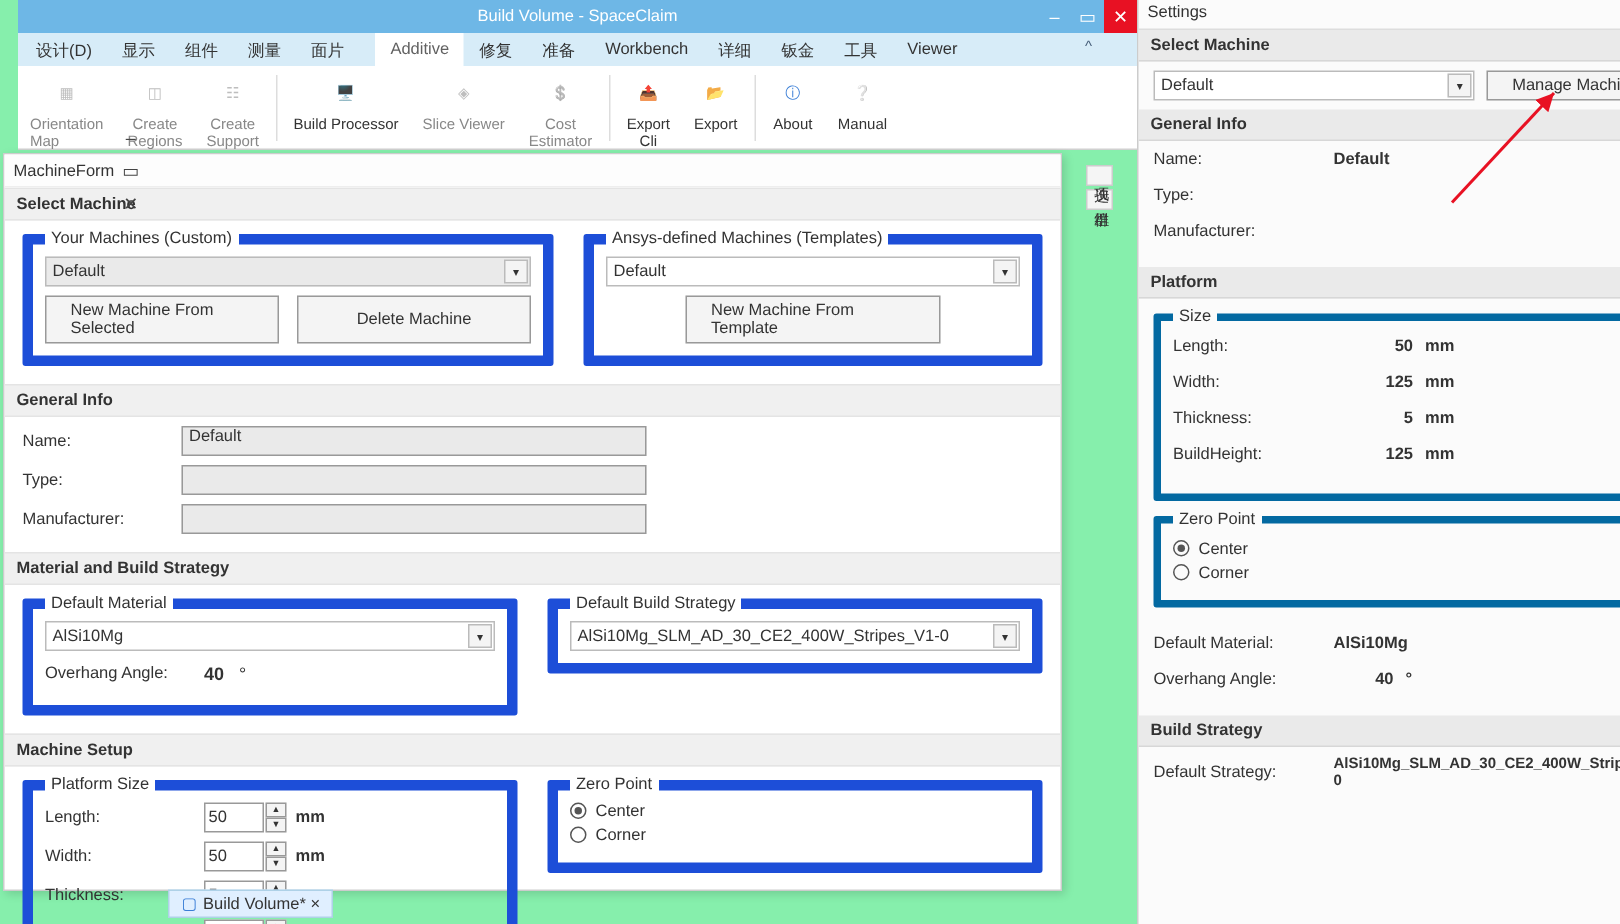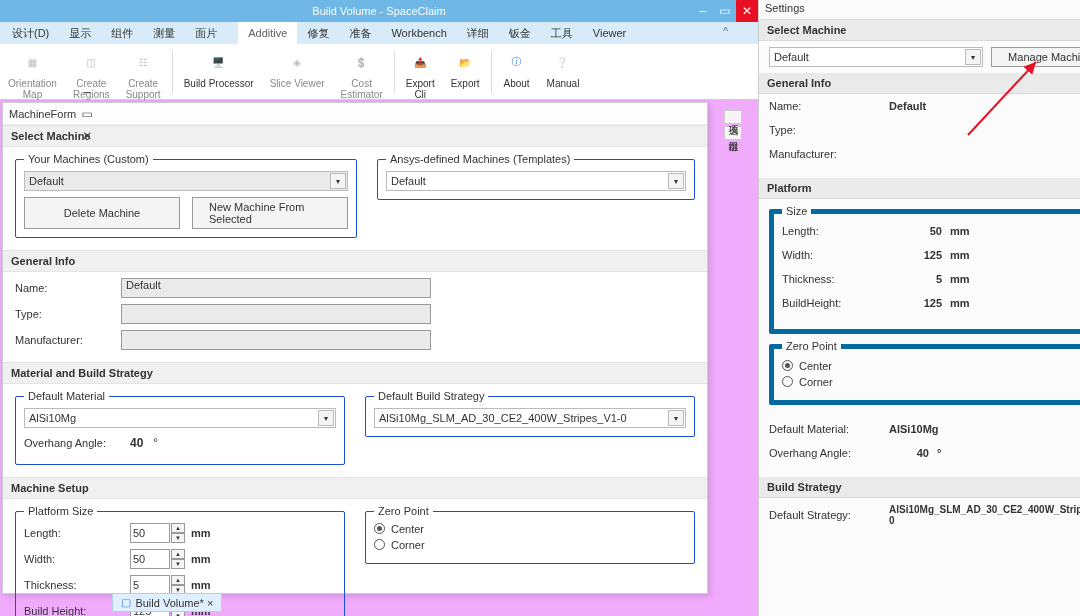--- a/index.html
+++ b/index.html
@@ -1,17 +1,17 @@
 <!DOCTYPE html>
 <html><head>
 <meta charset="utf-8">
 <style>
   * { box-sizing: border-box; font-family: "Segoe UI", Tahoma, sans-serif; }
   body { margin:0; width:1080px; height:616px; background:#f9f9f9; overflow:hidden; font-size:12px; color:#333; position:relative; }
-  .left-app { position:absolute; left:0; top:0; width:758px; height:616px; background:#f0abfc; }
+  .left-app { position:absolute; left:0; top:0; width:758px; height:616px; background:#86efac;padding-left:12px; }
   .titlebar { height:22px; background:#6eb7e6; display:flex; align-items:center; position:relative; }
   .titlebar .title { position:absolute; left:50%; transform:translateX(-50%); color:#fff; font-size:11px; }
   .titlebar .wincontrols { position:absolute; right:0; top:0; display:flex; }
   .winbtn { width:22px; height:22px; display:flex; align-items:center; justify-content:center; color:#fff; font-size:12px; }
   .winbtn.close { background:#e81123; color:#fff; }
   .menubar { height:22px; background:#d7ecf8; display:flex; align-items:center; padding-left:2px; position:relative; }
   .menuitem { padding:0 10px; font-size:11px; color:#333; height:22px; display:flex; align-items:center; }
   .menuitem.active { background:#fff; color:#616161;margin-left:11px; }
   .menubar .help { position:absolute; right:30px; top:4px; font-size:10px; color:#475f7a; }
   .ribbon { height:56px; background:#fff; border-bottom:1px solid #d0d0d0; display:flex; align-items:flex-start; padding-top:2px; }
@@ -21,21 +21,21 @@
   .ribbon-sep { width:1px; background:#ddd; height:44px; margin:4px 3px; }
   .machineform { position:absolute; left:2px; top:102px; width:706px; height:492px; background:#fff; border:1px solid #ccc; box-shadow:2px 2px 6px rgba(0,0,0,0.15); }
   .mf-titlebar { height:22px; display:flex; align-items:center; padding-left:6px; position:relative; border-bottom:1px solid #eee; background:#fdfdfd; }
   .mf-titlebar .wincontrols { right:4px; }
   .mf-titlebar .winbtn { color:#444; }
   .mf-body { padding:0; overflow:hidden; }
   .section-hdr { background:#f0f0f0; padding:4px 8px; font-weight:bold; font-size:11px; border-top:1px solid #e4e4e4; border-bottom:1px solid #e4e4e4; }
   .section-content { padding:6px 12px; }
   .two-col { display:flex; gap:20px; }
   .col { flex:1; }
-  fieldset { border:1px solid #1d4ed8; border-radius:2px; padding:6px 8px 8px 8px; margin:0 0 6px 0; }
+  fieldset { border:7px solid #1d4ed8; border-radius:2px; padding:6px 8px 8px 8px; margin:0 0 6px 0; }
   legend { font-size:11px; padding:0 4px; color:#333; }
   .dropdown { width:100%; height:20px; border:1px solid #bbb; background:#eaeaea; display:flex; align-items:center; padding:0 4px; font-size:11px; position:relative; }
   .dropdown.enabled { background:#fff; }
   .dropdown .arrow { position:absolute; right:1px; top:1px; width:16px; height:16px; border:1px solid #bbb; display:flex; align-items:center; justify-content:center; font-size:8px; background:#f4f4f4; }
   .btn { border:1px solid #999; background:#f4f4f4; padding:3px 16px; font-size:11px; display:inline-flex; align-items:center; justify-content:center; }
   .btn-row { display:flex; gap:12px; margin-top:6px; }
   .kv-row { display:flex; align-items:center; margin-bottom:6px; }
   .kv-label { width:106px; font-size:11px; }
   .text-input { height:20px; border:1px solid #999; background:#fff; padding:0 4px; font-size:11px; }
   .num-input { width:40px; height:20px; border:1px solid #999; background:#fff; padding:0 2px; font-size:11px; display:inline-flex; align-items:center; }
@@ -89,21 +89,21 @@
     <div class="menuitem">详细</div>
     <div class="menuitem">钣金</div>
     <div class="menuitem">工具</div>
     <div class="menuitem">Viewer</div>
     <div class="help">^</div>
   </div>
 
   <div class="ribbon">
     <div class="ribbon-item">
         <div class="ribbon-icon greyicon">▦</div>
-        <div style="white-space:pre-line;text-align:center">Orientation
+        <div style="white-space:pre-line;">Orientation
 Map</div>
       </div>
     <div class="ribbon-item">
         <div class="ribbon-icon greyicon">◫</div>
         <div style="white-space:pre-line;text-align:center">Create
 Regions</div>
       </div>
     <div class="ribbon-item">
         <div class="ribbon-icon greyicon">☷</div>
         <div style="white-space:pre-line;text-align:center">Create
@@ -157,31 +157,34 @@
       <div class="section-hdr">Select Machine</div>
       <div class="section-content two-col">
         <div class="col">
           <fieldset>
             <legend>Your Machines (Custom)</legend>
             <div class="dropdown">
               <span>Default</span>
               <div class="arrow">▾</div>
             </div>
             <div class="btn-row">
+              <div class="btn" style="width:156px">New Machine From Selected</div>
               <div class="btn" style="width:156px">Delete Machine</div>
-              <div class="btn" style="width:156px">New Machine From Selected</div>
             </div>
           </fieldset>
         </div>
         <div class="col">
           <fieldset>
             <legend>Ansys-defined Machines (Templates)</legend>
             <div class="dropdown enabled">
               <span>Default</span>
               <div class="arrow">▾</div>
+            </div>
+            <div class="btn-row" style="justify-content:center">
+              <div class="btn" style="width:170px">New Machine From Template</div>
             </div>
           </fieldset>
         </div>
       </div>
 
       <div class="section-hdr">General Info</div>
       <div class="section-content">
         <div class="kv-row">
             <div class="kv-label">Name:</div>
             <div class="text-input" style="width:310px;background:#eaeaea">Default</div>

